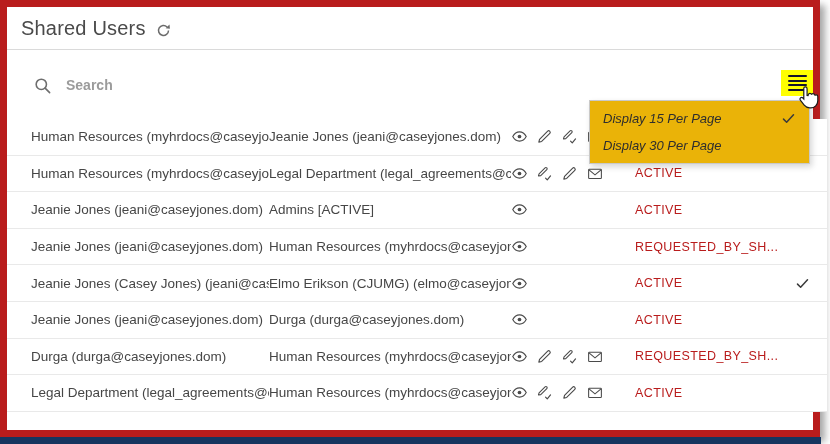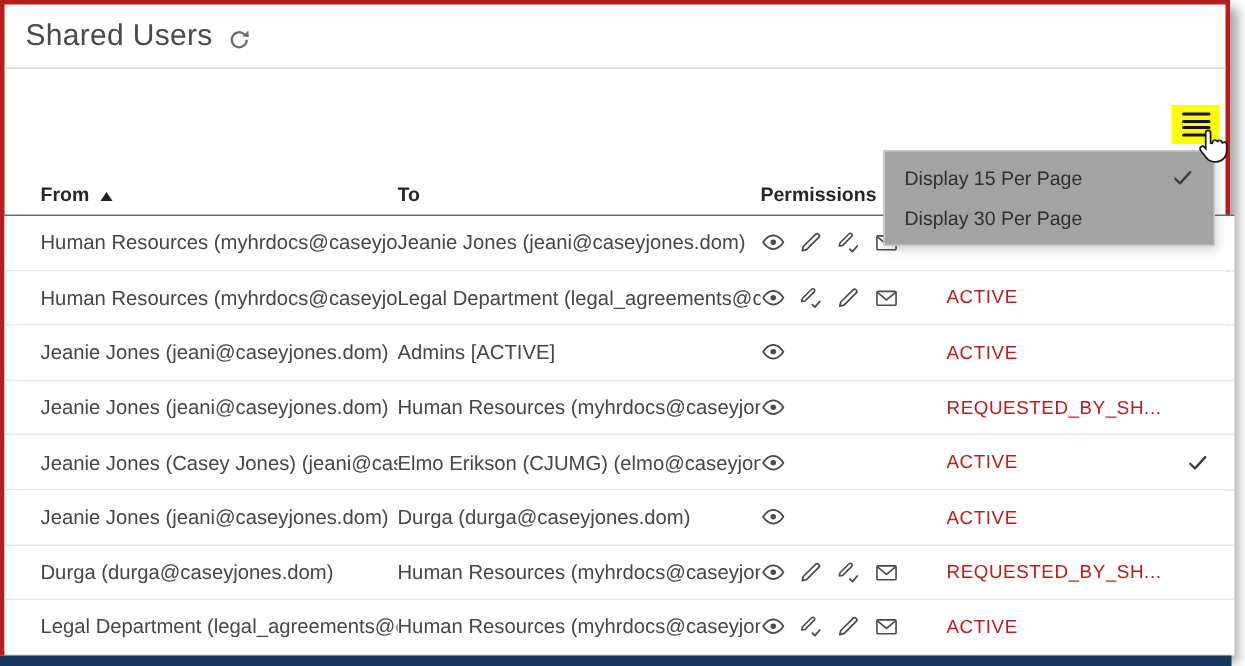--- a/index.html
+++ b/index.html
@@ -2,21 +2,21 @@
 <html><head>
 <meta charset="utf-8">
 <style>
   html,body{margin:0;padding:0;}
   body{
     width:830px;height:444px;position:relative;overflow:hidden;
     background:#ffffff;font-family:"Liberation Sans",sans-serif;
   }
   .frame{
     position:absolute;left:0;top:0;width:820px;height:437px;
-    background:#fff;border:3px solid #b91c1c;box-sizing:border-box;
+    background:#fff;border:7px solid #b91c1c;box-sizing:border-box;
     box-shadow:5px 5px 7px rgba(95,95,95,.55);
   }
   .navy-strip{position:absolute;left:0;top:437px;width:821px;height:7px;background:#16355f;}
 
   .titlebar{height:42px;border-bottom:1px solid #dadada;display:flex;align-items:center;padding-left:14px;}
   .page-title{margin:0;font-size:20px;font-weight:400;color:#4a4a4a;letter-spacing:.2px;}
   .refresh-btn{margin-left:10px;margin-top:4px;background:none;border:none;padding:0;cursor:pointer;line-height:0;}
 
   .searchbar{height:70px;display:flex;align-items:center;padding-left:26px;}
   .search-icon{line-height:0;margin-right:12px;}
@@ -42,22 +42,22 @@
     border-bottom:6px solid #222;display:inline-block;margin-left:7px;}
 
   .menu-btn{
     position:absolute;top:70px;left:781px;width:32px;height:26px;border:none;
     display:flex;align-items:center;justify-content:center;cursor:pointer;z-index:6;padding:0;
   }
   .hamburger{width:19px;height:16px;display:flex;flex-direction:column;justify-content:space-between;}
   .hamburger i{display:block;height:2.3px;background:#14142b;border-radius:1px;}
 
   .dropdown{
-    position:absolute;left:589px;top:100px;width:221px;background:#a3a3a3;
-    border:1px solid #c9c9c9;box-shadow:2px 3px 6px rgba(0,0,0,.16);z-index:5;padding:4px 0;box-sizing:border-box;
+    position:absolute;left:589px;top:100px;width:221px;background:#eab308;
+    border:1px solid #c9c9c9;box-shadow:2px 3px 6px rgba(0,0,0,.16);z-index:5;padding:4px 0;box-sizing:border-box;font-style:italic;
   }
   .menu-item{height:27px;display:flex;align-items:center;justify-content:space-between;
     padding:0 13px;font-size:13px;color:#2e2e2e;cursor:pointer;}
   .mcheck{line-height:0;}
 
   .cursor{position:absolute;left:794px;top:84px;z-index:10;pointer-events:none;}
 </style>
 </head>
 <body>
 
@@ -68,28 +68,31 @@
     <button class="refresh-btn">
       <span>
         <svg viewBox="0 0 24 24" width="15" height="15">
             <path d="M20 12a8 8 0 1 1-2.34-5.66" fill="none" stroke="#6b6b6b" stroke-width="2.4"></path>
             <polygon points="21.6,2.2 22.2,9 15.4,8.4" fill="#6b6b6b"></polygon>
           </svg>
       </span>
     </button>
   </div>
 
+  <div class="searchbar">
+    <span class="search-icon">
+      <svg viewBox="0 0 24 24" width="19" height="19">
+          <circle cx="10.5" cy="10.5" r="6.5" fill="none" stroke="#6e6e6e" stroke-width="2"></circle>
+          <path d="M15.3 15.3L21 21" stroke="#6e6e6e" stroke-width="2" stroke-linecap="round"></path>
+        </svg>
+    </span>
+    <input class="search-input" type="text" placeholder="Search" style="">
+  </div>
 
   <div class="table">
-    <div class="t-header">
-        <div class="cell"><span>From</span><span class="sort-asc"></span></div>
-        <div class="cell"><span>To</span></div>
-        <div class="cell"><span>Permissions</span></div>
-        <div class="cell"><span></span></div>
-      </div>
     <div class="t-body">
         <div class="t-row">
           <div class="cell">Human Resources (myhrdocs@caseyjon...</div>
           <div class="cell">Jeanie Jones (jeani@caseyjones.dom)</div>
           <div class="cell perms">
             <span class="picon"><svg viewBox="0 0 24 24" width="17" height="17">
                 <path d="M2.5 12S6 5.5 12 5.5 21.5 12 21.5 12 18 18.5 12 18.5 2.5 12 2.5 12Z" fill="none" stroke="#4a4a4a" stroke-width="1.6"></path>
                 <circle cx="12" cy="12" r="2.6" fill="#4a4a4a"></circle>
               </svg></span>
             <span class="picon"><svg viewBox="0 0 24 24" width="17" height="17">

